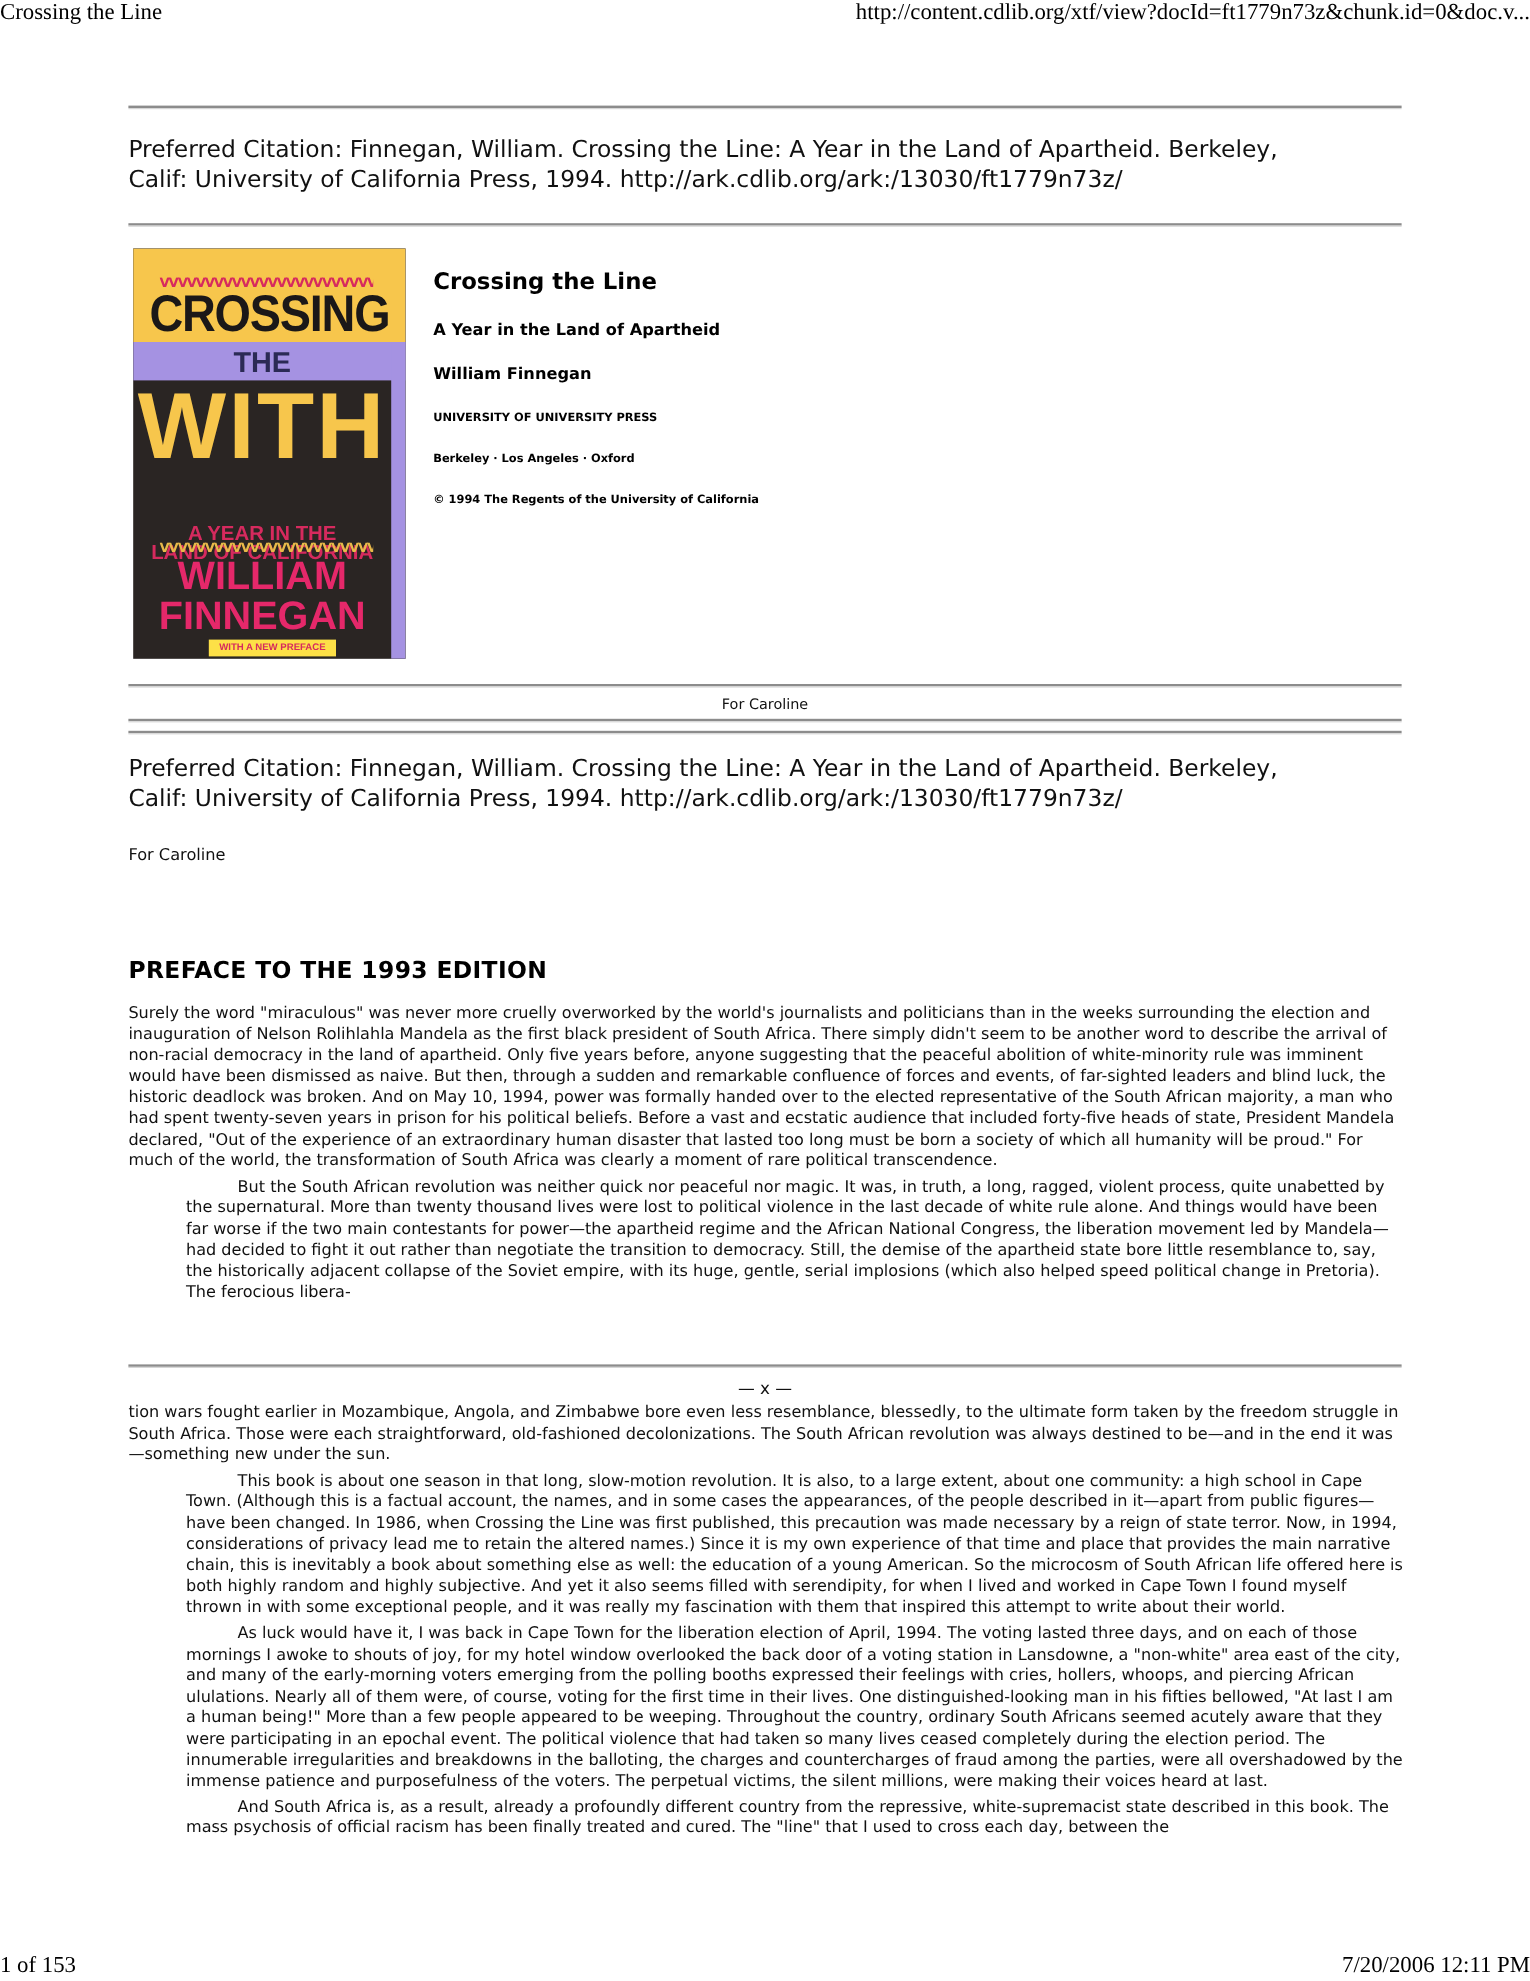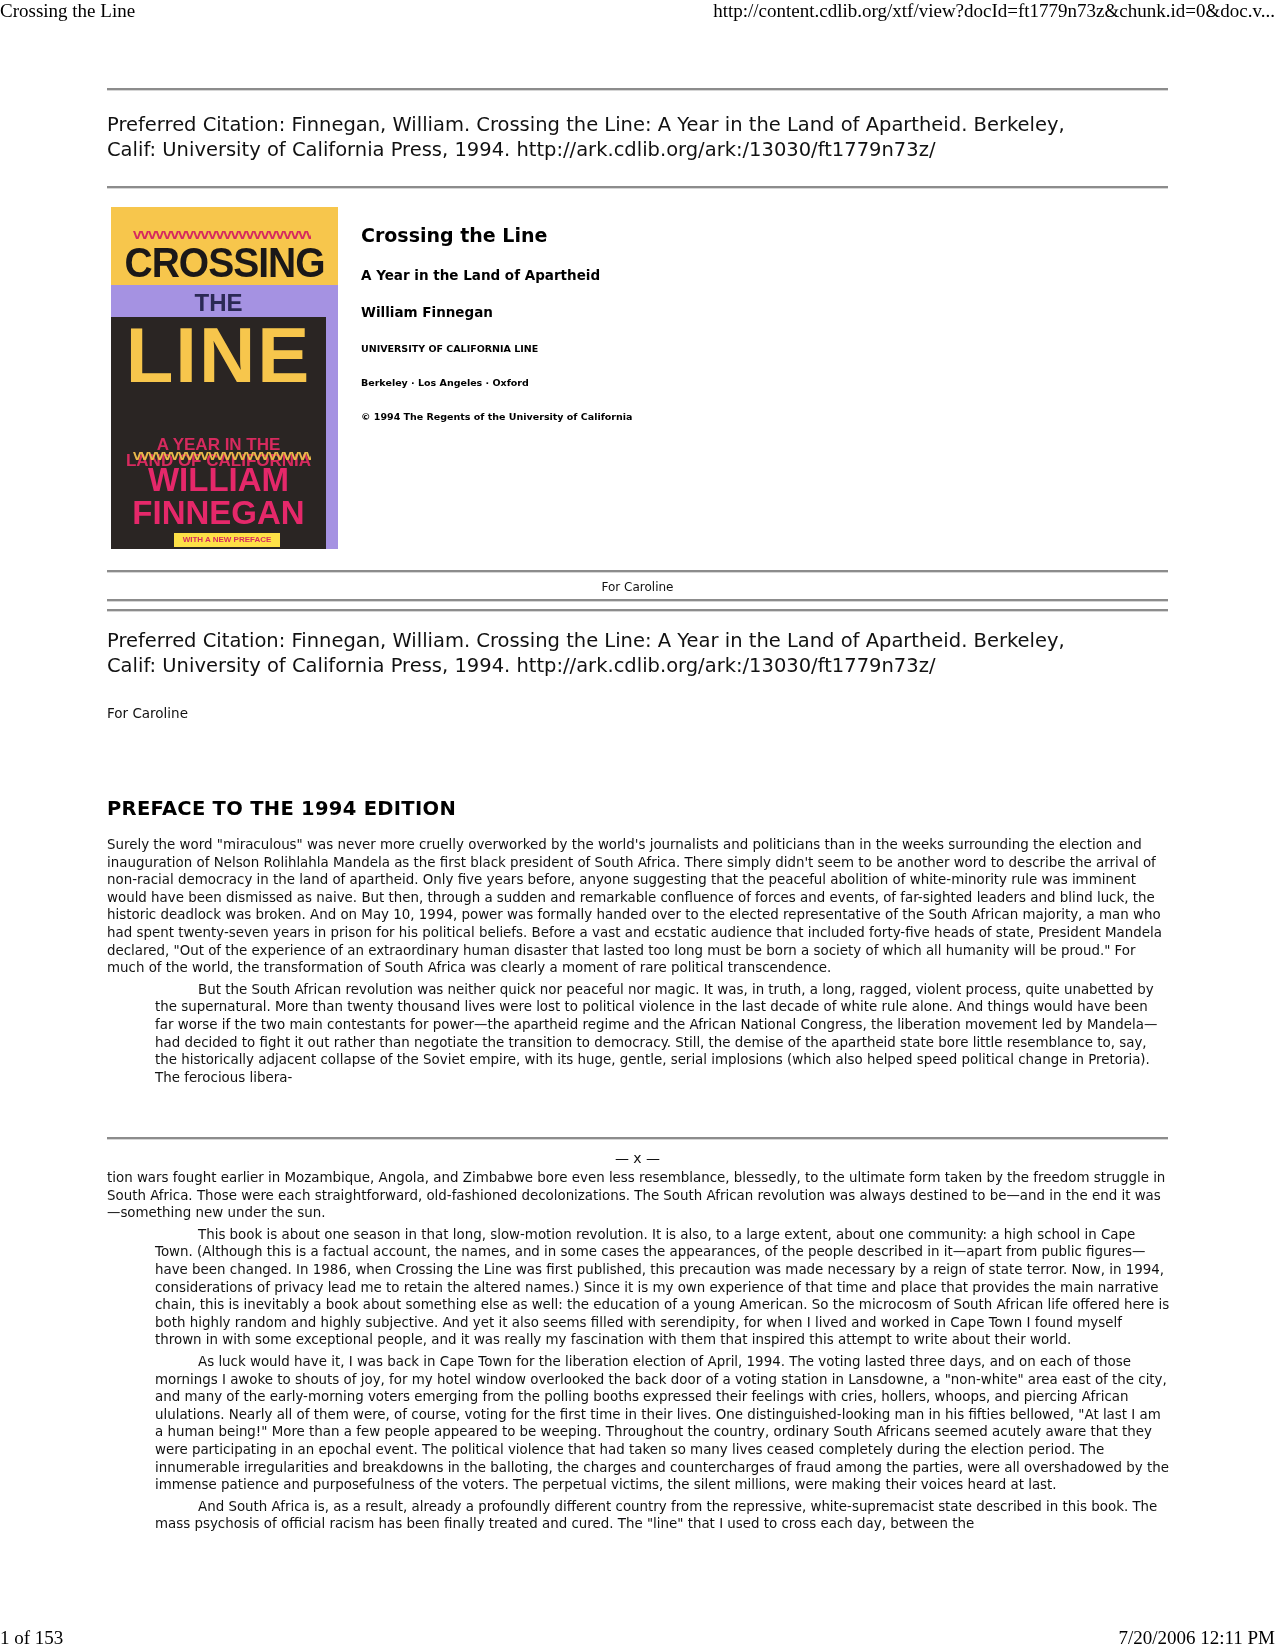--- a/index.html
+++ b/index.html
@@ -72,55 +72,55 @@
 
   <hr class="rule" style="top:186px">
 
   <div class="cover" style="left:4px">
     <div class="band-yellow"></div>
     <div class="band-violet-top"></div>
     <div class="band-violet-right"></div>
     <div class="zig top">VVVVVVVVVVVVVVVVVVVVVVVVVVVVVVVV</div>
     <div class="c-crossing">CROSSING</div>
     <div class="c-the">THE</div>
-    <div class="c-line">LINE</div>
+    <div class="c-line">WITH</div>
     <div class="c-sub">
       <div>A YEAR IN THE</div>
       <div>LAND OF CALIFORNIA</div>
     </div>
     <div class="zig bot">VVVVVVVVVVVVVVVVVVVVVVVVVVVVVVVV</div>
     <div class="c-author">
       <div>WILLIAM</div>
       <div>FINNEGAN</div>
     </div>
     <div class="c-badge">WITH A NEW PREFACE</div>
   </div>
 
   <div class="meta">
     <div class="title">Crossing the Line</div>
     <div class="subtitle">A Year in the Land of Apartheid</div>
     <div class="author">William Finnegan</div>
-    <div class="small publisher">UNIVERSITY OF CALIFORNIA LINE</div>
+    <div class="small publisher">UNIVERSITY OF UNIVERSITY PRESS</div>
     <div class="small places">Berkeley · Los Angeles · Oxford</div>
     <div class="small copyright">© 1994 The Regents of the University of California</div>
   </div>
 
   <hr class="rule" style="top:570px">
   <div class="dedication-center">For Caroline</div>
   <hr class="rule" style="top:599px">
   <hr class="rule" style="top:609px">
 
   <div class="citation" style="top:628px">
     <div>Preferred Citation: Finnegan, William. Crossing the Line: A Year in the Land of Apartheid. Berkeley,</div>
     <div>Calif:  University of California Press,  1994. http://ark.cdlib.org/ark:/13030/ft1779n73z/</div>
   </div>
 
   <div class="dedication-left">For Caroline</div>
 
-  <div class="preface-heading">PREFACE TO THE 1994 EDITION</div>
+  <div class="preface-heading">PREFACE TO THE 1993 EDITION</div>
 
   <div class="body-text" style="top:836px">
     <p>Surely the word "miraculous" was never more cruelly overworked by the world's journalists and politicians than in the weeks surrounding the election and inauguration of Nelson Rolihlahla Mandela as the first black president of South Africa. There simply didn't seem to be another word to describe the arrival of non-racial democracy in the land of apartheid. Only five years before, anyone suggesting that the peaceful abolition of white-minority rule was imminent would have been dismissed as naive. But then, through a sudden and remarkable confluence of forces and events, of far-sighted leaders and blind luck, the historic deadlock was broken. And on May 10, 1994, power was formally handed over to the elected representative of the South African majority, a man who had spent twenty-seven years in prison for his political beliefs. Before a vast and ecstatic audience that included forty-five heads of state, President Mandela declared, "Out of the experience of an extraordinary human disaster that lasted too long must be born a society of which all humanity will be proud." For much of the world, the transformation of South Africa was clearly a moment of rare political transcendence.</p>
     <p class="indent">But the South African revolution was neither quick nor peaceful nor magic. It was, in truth, a long, ragged, violent process, quite unabetted by the supernatural. More than twenty thousand lives were lost to political violence in the last decade of white rule alone. And things would have been far worse if the two main contestants for power—the apartheid regime and the African National Congress, the liberation movement led by Mandela—had decided to fight it out rather than negotiate the transition to democracy. Still, the demise of the apartheid state bore little resemblance to, say, the historically adjacent collapse of the Soviet empire, with its huge, gentle, serial implosions (which also helped speed political change in Pretoria). The ferocious libera-</p>
   </div>
 
   <hr class="rule" style="top:1137px">
   <div class="page-marker">— x —</div>
 
   <div class="body-text" style="top:1169px">

